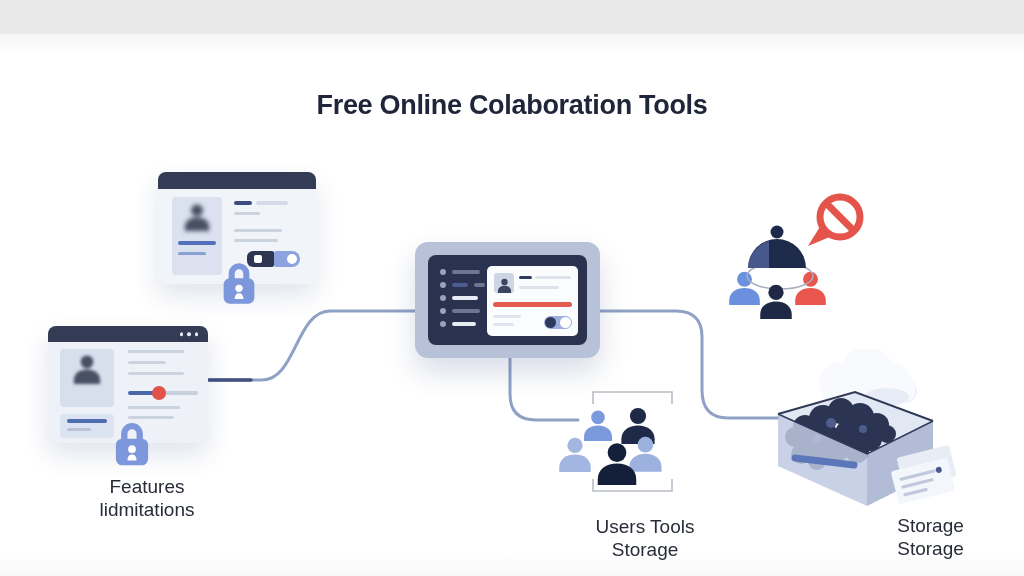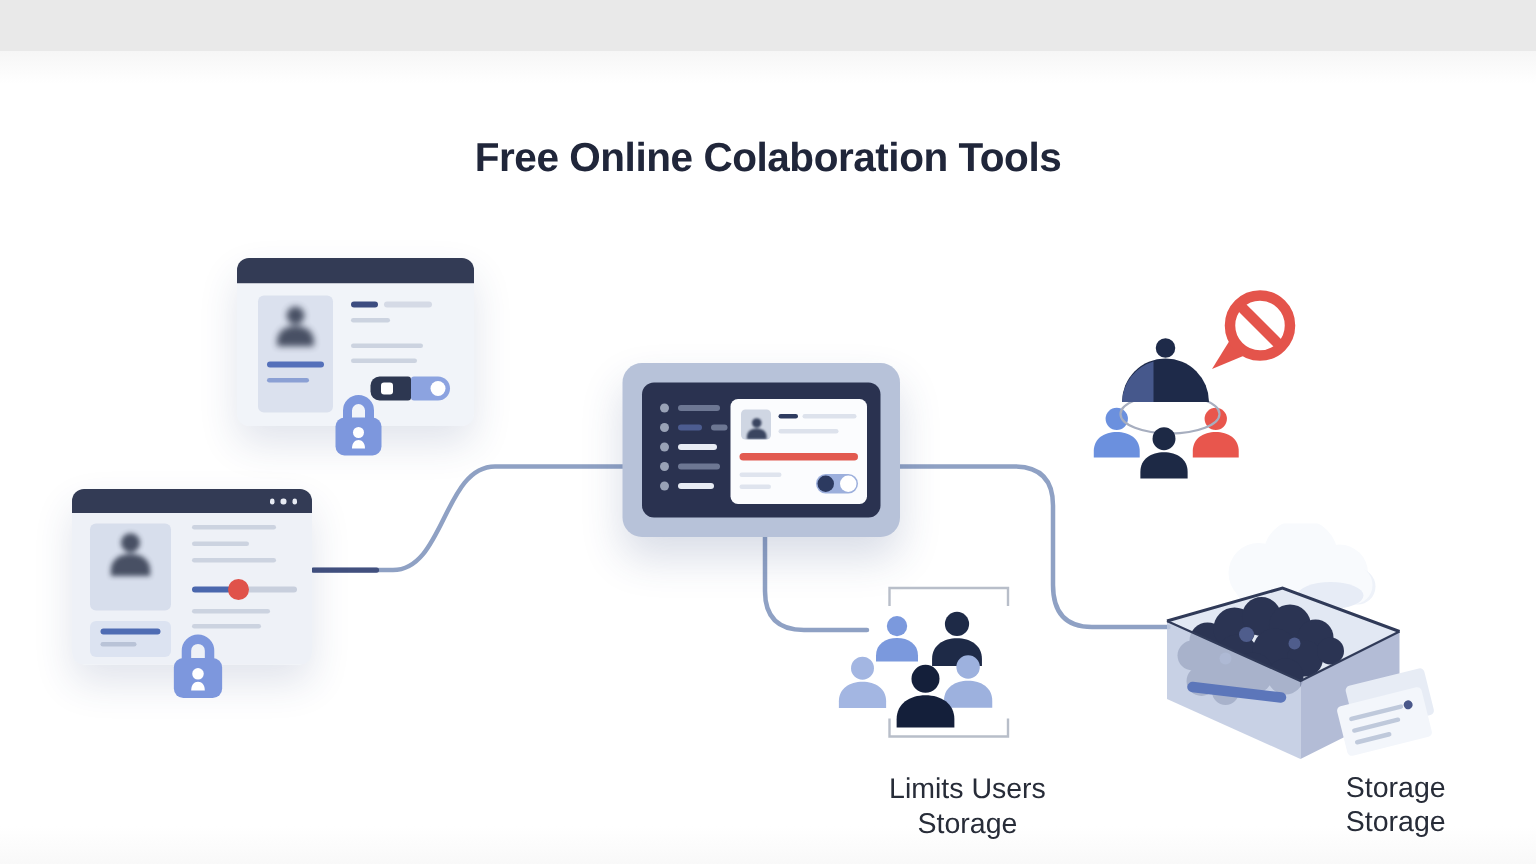--- a/index.html
+++ b/index.html
@@ -147,20 +147,24 @@
         <span class="knob" style="left:24px;"></span>
       </div>
       <div class="line" style="left:80px;top:64px;width:52px;"></div>
       <div class="line" style="left:80px;top:74px;width:46px;"></div>
     </div>
   </div>
   <svg class="locksvg" style="left:111px;top:381px;" width="42" height="53" viewBox="0 0 60 74">
       <use href="#lock-sym"></use>
     </svg>
 
+  <div class="abs caption" style="left:52px;top:441px;width:190px;">
+    <div>Features</div>
+    <div>lidmitations</div>
+  </div>
 
   <div class="abs node tablet">
     <div class="screen">
       <div class="side-row" style="top:14px;">
           <span class="b"></span>
           <span class="l m" style="width:28px;"></span>
         </div>
       <div class="side-row" style="top:27px;">
           <span class="b"></span>
           <span class="l d" style="width:16px;"></span>
@@ -233,21 +237,21 @@
       </g>
     <g>
         <use href="#person-sym" transform="translate(9,52) scale(0.9)" fill="#a3b6e2"></use>
       </g>
     <g>
         <use href="#person-sym" transform="translate(47,57) scale(1.1)" fill="#141f3a"></use>
       </g>
   </svg>
 
   <div class="abs caption" style="left:555px;top:481px;width:180px;">
-    <div>Limits Users</div>
+    <div>Users Tools</div>
     <div>Storage</div>
   </div>
 
   <svg class="abs node" style="left:765px;top:315px;" width="200" height="160" viewBox="0 0 200 160">
 
     <g>
       <circle cx="74" cy="33" r="20" fill="#f8fafd"></circle>
       <circle cx="102" cy="22" r="25" fill="#f8fafd"></circle>
       <circle cx="128" cy="33" r="19" fill="#f8fafd"></circle>
       <circle cx="140" cy="42" r="12" fill="#eef2f9"></circle>

